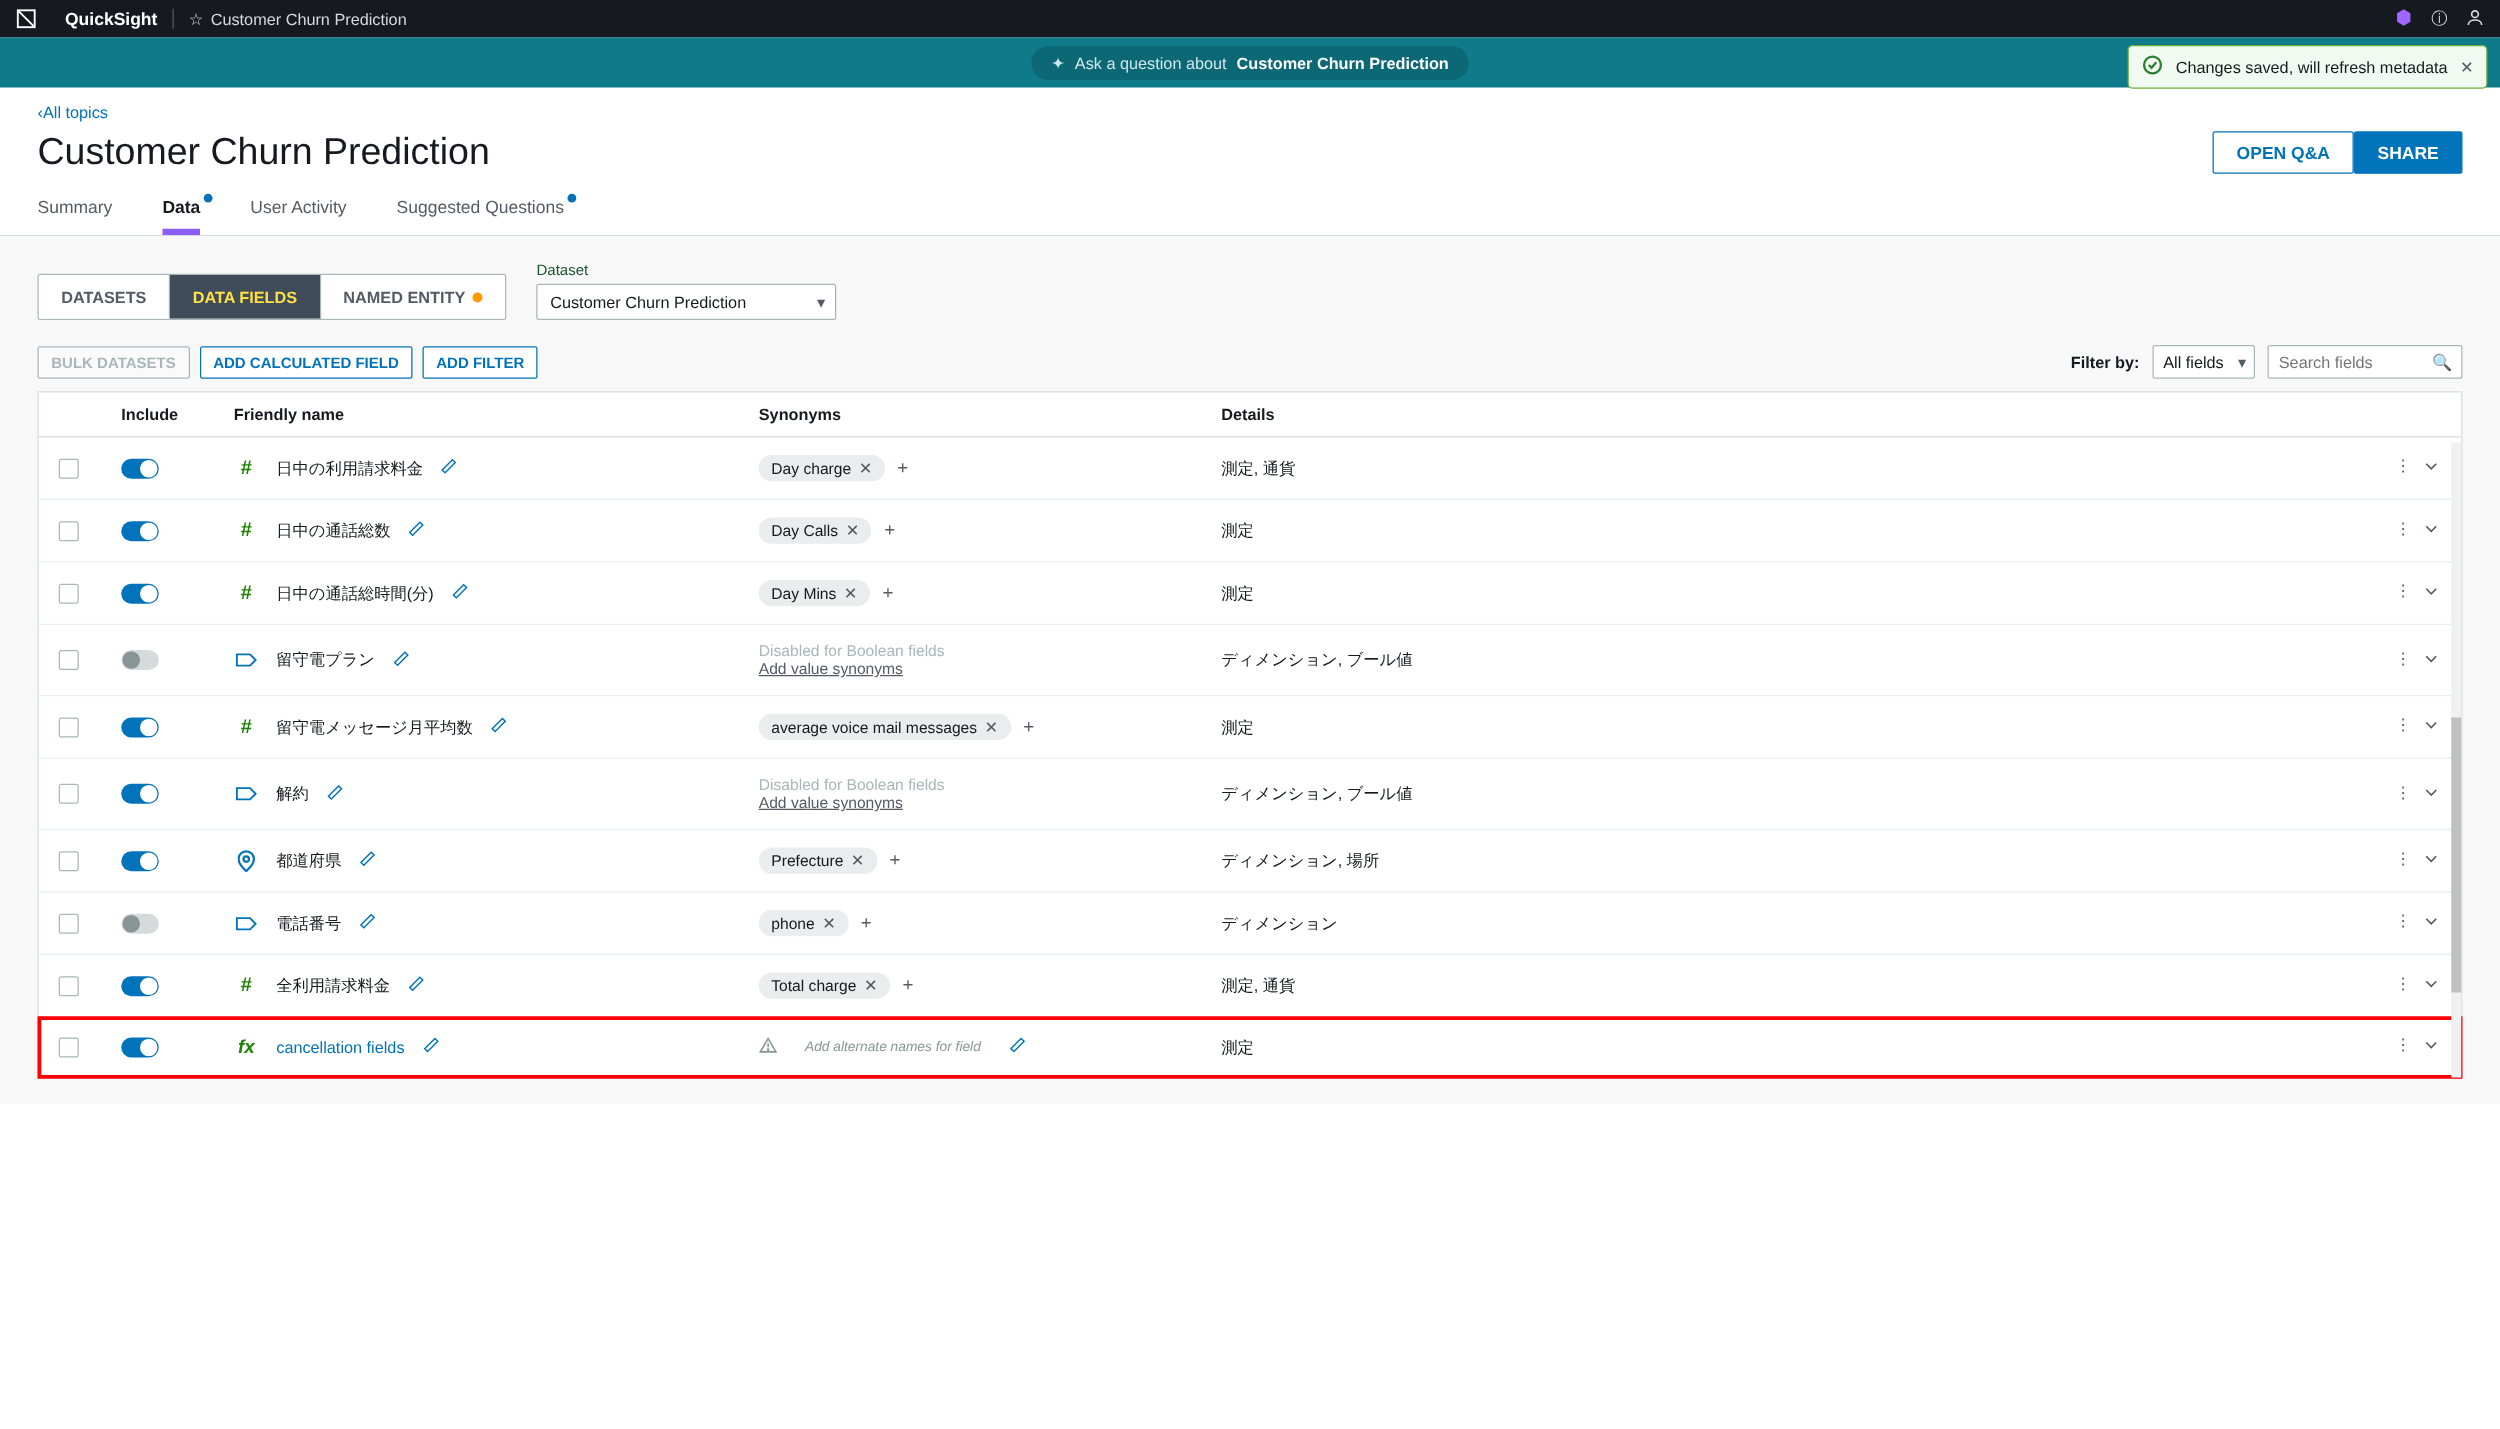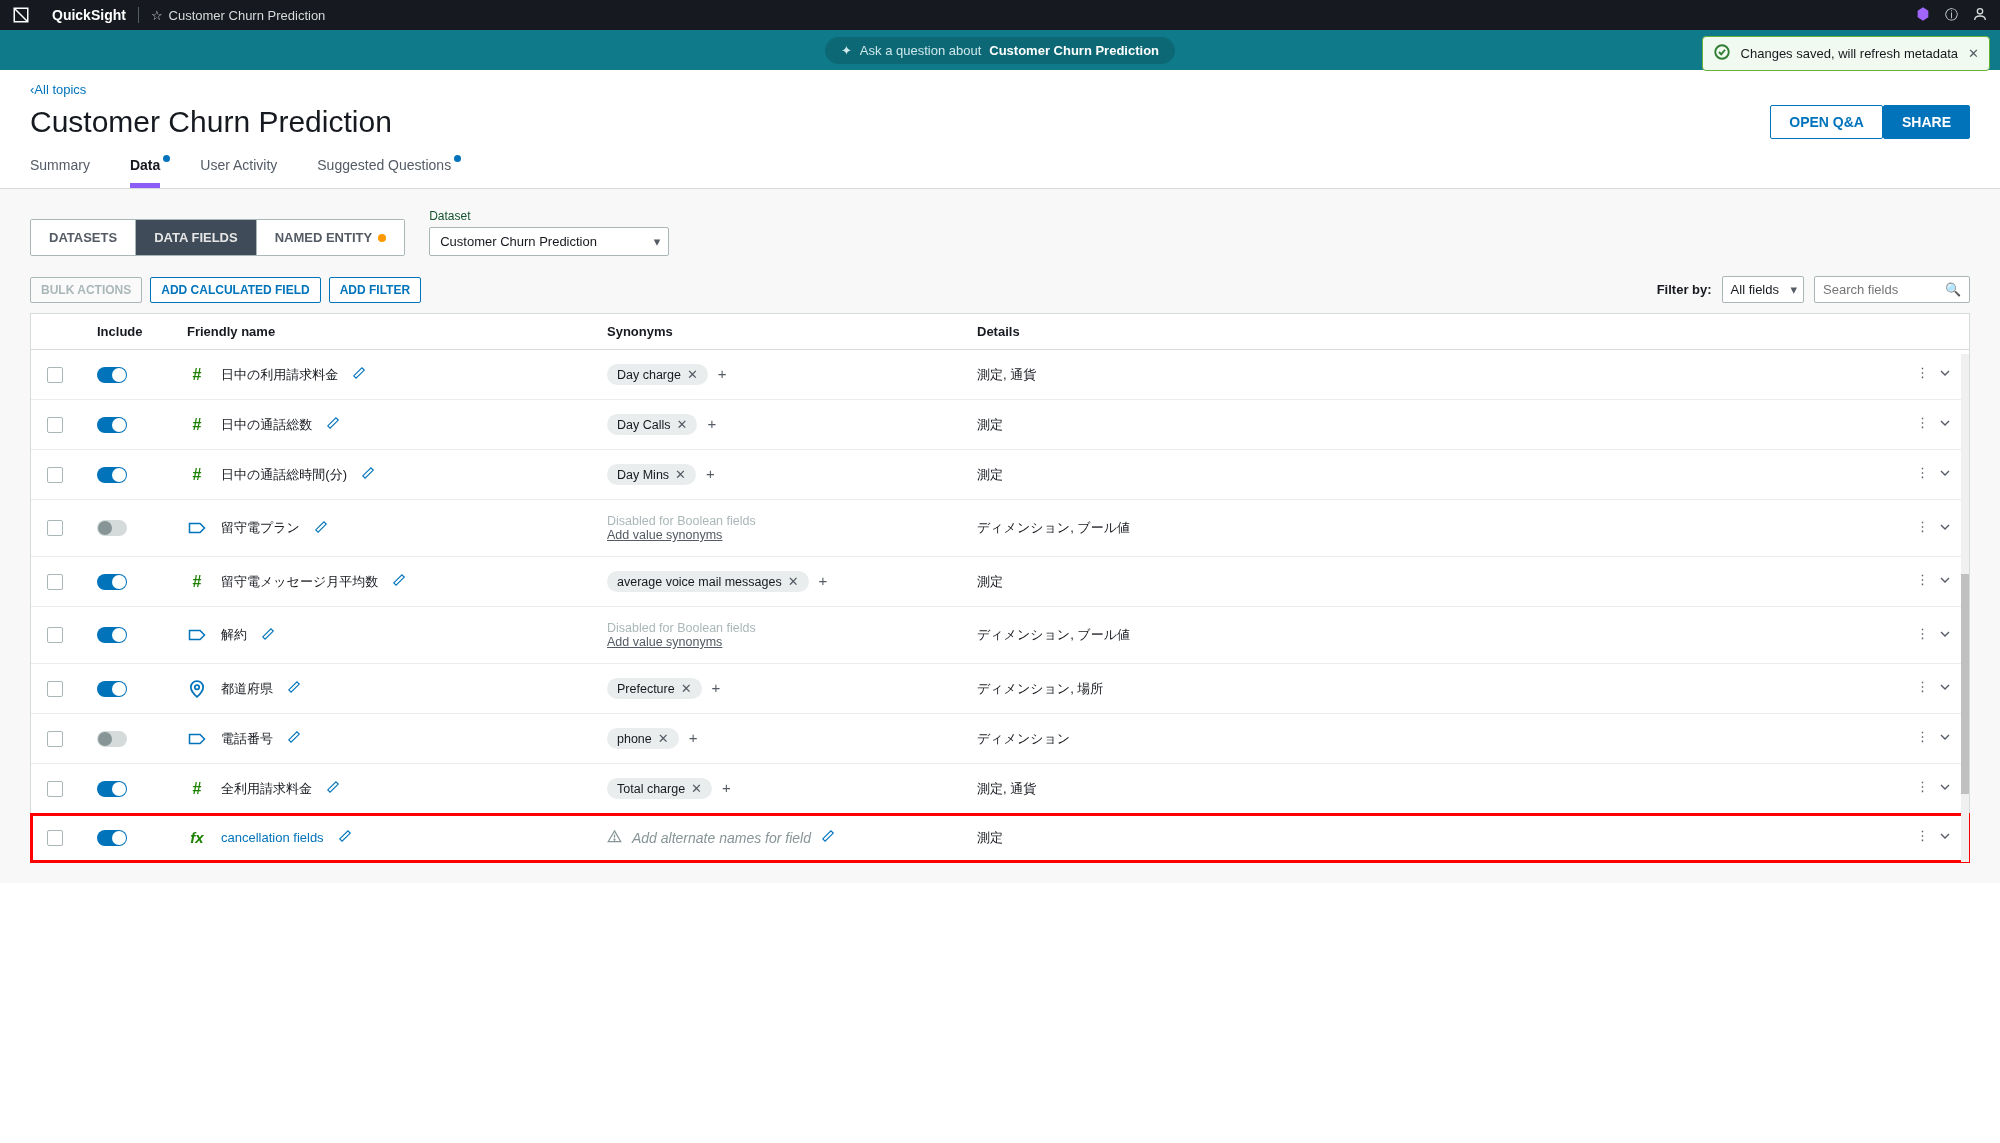--- a/index.html
+++ b/index.html
@@ -43,21 +43,21 @@
 .tab .dot { position: absolute; top: -2px; right: -10px; width: 7px; height: 7px; background: #0073bb; border-radius: 50%; }
 
 
 .content { padding: 20px 30px; background: #f8f8f8; }
 
 
 .subrow { display: flex; align-items: flex-end; gap: 24px; margin-bottom: 20px; }
 .subtabs { display: flex; border: 1px solid #aab7b8; border-radius: 2px; overflow: hidden; }
 .subtab { padding: 10px 18px; font-size: 13px; font-weight: 700; background: #fff; color: #545b64; cursor: pointer; border-right: 1px solid #aab7b8; display: flex; align-items: center; gap: 6px; }
 .subtab:last-child { border-right: none; }
-.subtab.active { background: #3f4b58; color: #e5e5e5; }
+.subtab.active { background: #3f4b58; color: #fde047; }
 .subtab .dot-orange { width: 8px; height: 8px; background: #ff9900; border-radius: 50%; }
 .dataset-group { display: flex; flex-direction: column; gap: 4px; }
 .dataset-group label { font-size: 12px; color: #14532d; }
 .select-box { background: #fff; border: 1px solid #aab7b8; border-radius: 2px; padding: 6px 28px 6px 10px; min-width: 240px; position: relative; font-size: 13px; }
 .select-box::after { content: "▾"; position: absolute; right: 8px; color: #545b64; }
 
 
 .actionrow { display: flex; align-items: center; gap: 8px; margin-bottom: 10px; }
 .btn-sm { padding: 5px 10px; font-size: 12px; font-weight: 700; border: 1px solid #0073bb; color: #0073bb; background: #fff; border-radius: 2px; cursor: pointer; }
 .btn-sm.disabled { color: #aab7b8; border-color: #aab7b8; background: #fafafa; cursor: default; }
@@ -93,21 +93,21 @@
 .toggle::after { content: ""; position: absolute; right: 1px; top: 1px; width: 14px; height: 14px; background: #fff; border-radius: 50%; }
 .toggle.off { background: #d5dbdb; }
 .toggle.off::after { left: 1px; right: auto; background: #879596; }
 
 .edit-icon { color: #0073bb; cursor: pointer; }
 .chip { display: inline-flex; align-items: center; gap: 6px; background: #eaeded; border-radius: 12px; padding: 3px 10px; font-size: 12.5px; }
 .chip .x { color: #545b64; cursor: pointer; font-size: 13px; }
 .plus { color: #545b64; margin-left: 10px; cursor: pointer; font-size: 15px; }
 .syn-disabled { color: #aab7b8; font-size: 12.5px; }
 .syn-link { color: #545b64; text-decoration: underline; font-size: 12.5px; cursor: pointer; }
-.syn-hint { color: #879596; font-style: italic; font-size: 14px; display: inline-flex; align-items: center; gap: 10px; }
+.syn-hint { color: #879596; font-style: italic; font-size: 11px; display: inline-flex; align-items: center; gap: 22px; }
 .warn-icon { color: #879596; }
 
 .more-icon { color: #545b64; cursor: pointer; }
 .chevron { color: #545b64; cursor: pointer; }
 
 .highlight-row { outline: 3px solid #ff0000; outline-offset: -2px; }
 
 .scroll-indicator { position: absolute; right: 0; top: 40px; bottom: 0; width: 8px; background: #f0f0f0; }
 .scroll-thumb { position: absolute; right: 0; width: 8px; background: #c0c0c0; }
 </style>
@@ -183,21 +183,21 @@
           <span class="dot-orange"></span>
         </div>
     </div>
     <div class="dataset-group">
       <label>Dataset</label>
       <div class="select-box">Customer Churn Prediction</div>
     </div>
   </div>
 
   <div class="actionrow">
-    <button class="btn-sm disabled">BULK ACTIONS</button>
+    <button class="btn-sm disabled">BULK DATASETS</button>
     <button class="btn-sm">ADD CALCULATED FIELD</button>
     <button class="btn-sm">ADD FILTER</button>
     <div class="right">
       <span class="filter-label">Filter by:</span>
       <div class="select-sm">All fields</div>
       <div class="search-wrap">
         <input class="search-input" placeholder="Search fields" style="">
         <span class="mag">🔍</span>
       </div>
     </div>

